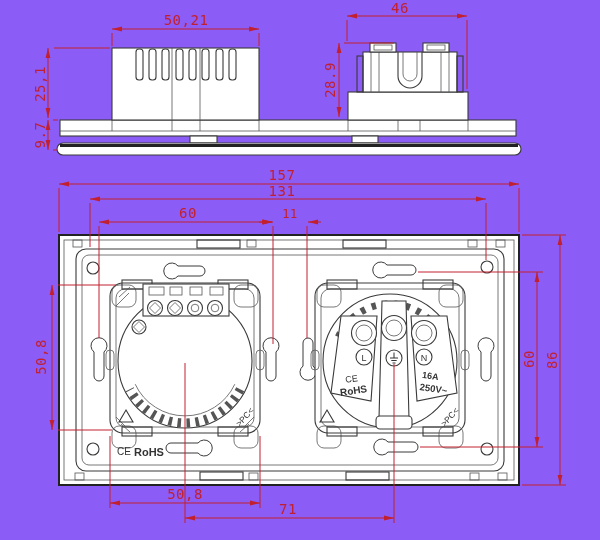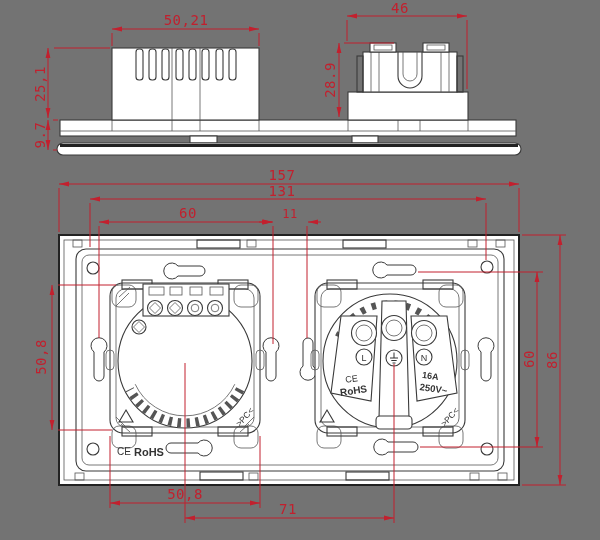--- a/index.html
+++ b/index.html
@@ -1,16 +1,16 @@
 <!DOCTYPE html>
 <html><head>
 <meta charset="utf-8">
 <style>
   html,body{margin:0;padding:0;background:#fff;}
-  #stage{width:600px;height:540px;background:#737373;position:relative;overflow:hidden;}
+  #stage{width:600px;height:540px;background:#8b5cf6;position:relative;overflow:hidden;}
   svg{display:block;}
   text{user-select:none;}
   .dim{font-family:"DejaVu Sans Mono",monospace;fill:#c2202e;font-size:14px;letter-spacing:.5px;}
   .dimS{font-size:12px;}
   .mark{font-family:"Liberation Sans",sans-serif;fill:#333;}
   .thin{stroke:#555;stroke-width:.8;fill:none;}
   .med{stroke:#3a3a3a;stroke-width:1.1;fill:#fff;}
   .medN{stroke:#3a3a3a;stroke-width:1.1;fill:none;}
   .heavy{stroke:#222;stroke-width:2;fill:#fff;}
   .red{stroke:#c2202e;stroke-width:1;fill:none;}

